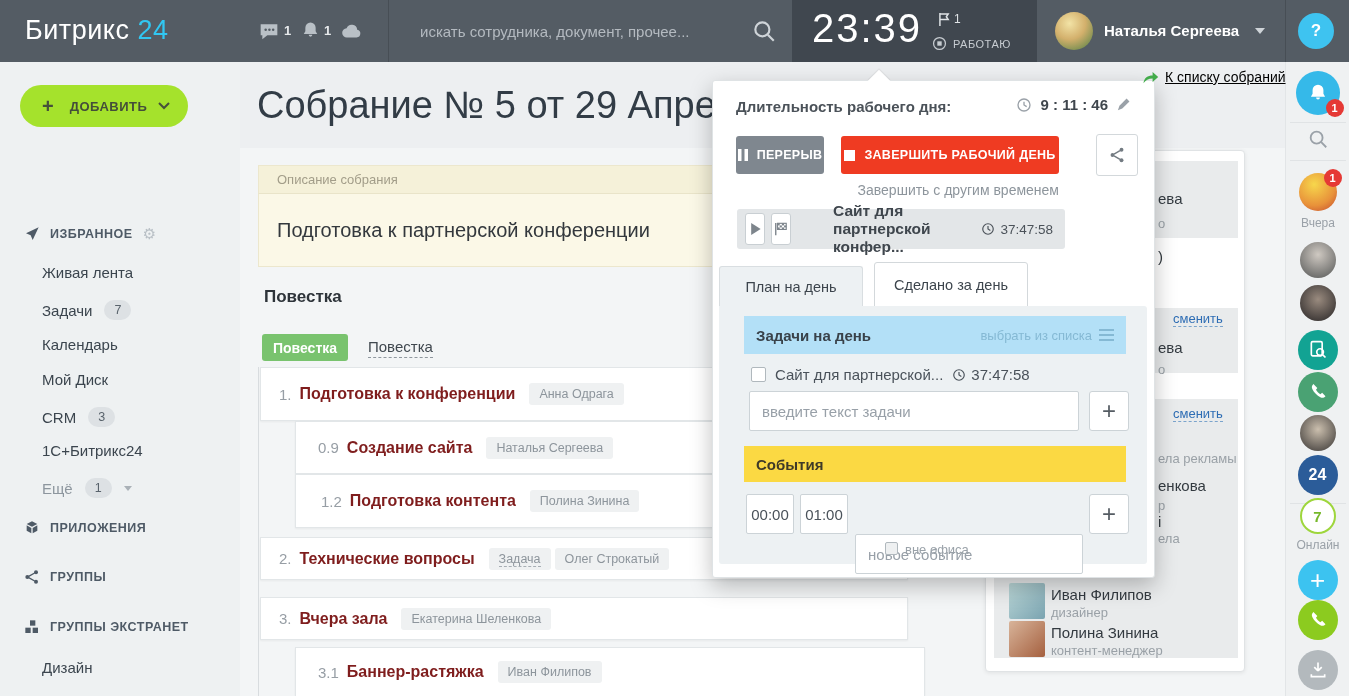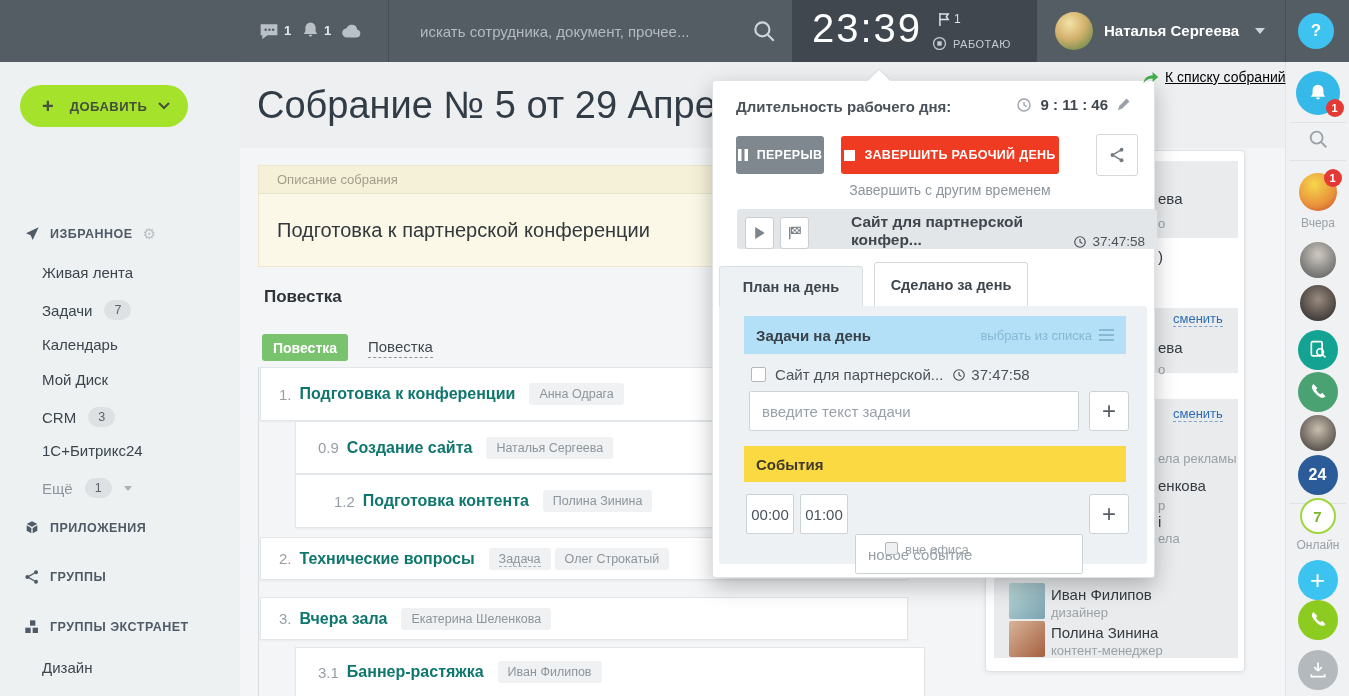--- a/index.html
+++ b/index.html
@@ -44,21 +44,21 @@
   #backlink span { color:#000000; font-size:14px; text-decoration:underline; }
   #desc-panel { position:absolute; left:258px; top:165px; width:677px; }
   #desc-head { height:28px; background:#f5f1d9; border:1px solid #ece7cd; border-bottom:none; display:flex; align-items:center; padding-left:18px; font-size:13px; color:#a29d89; }
   #desc-body { height:74px; background:#fbf8e7; border:1px solid #ece7cd; border-top:1px solid #e9e4c9; display:flex; align-items:center; padding-left:18px; font-size:20px; color:#33383d; }
   #agenda-title { position:absolute; left:264px; top:287px; font-size:17px; font-weight:bold; color:#2e343a; }
   #tab-active { position:absolute; left:262px; top:334px; width:86px; height:27px; background:#79c36e; border-radius:3px; color:#fff; font-size:14px; font-weight:bold; display:flex; align-items:center; justify-content:center; cursor:pointer; }
   #tab-inactive { position:absolute; left:368px; top:338px; font-size:15px; color:#40484f; border-bottom:1px dashed #8f979e; padding-bottom:2px; cursor:pointer; }
   #agenda-line { position:absolute; left:258px; top:367px; width:1px; height:329px; background:#d8dcdf; }
   .agrow { position:absolute; background:#fff; border:1px solid #e2e6e8; box-shadow:0 1px 2px rgba(0,0,0,.05); display:flex; align-items:center; cursor:pointer; }
   .agnum { font-size:15px; color:#979ea5; margin-right:8px; }
-  .agtitle { font-size:16px; font-weight:bold; color:#0f766e; }
+  .agtitle { font-size:16px; font-weight:bold; color:#7f1d1d; }
   .pill { margin-left:14px; background:#eff1f2; border-radius:3px; padding:4px 10px; font-size:12.5px; color:#8d959c; cursor:pointer; white-space:nowrap; }
   .pill.dashed span { border-bottom:1px dashed #a7aeb4; }
 
   
   #participants { position:absolute; left:985px; top:150px; width:260px; height:522px; background:#fff; border:1px solid #e0e3e5; border-radius:4px; box-shadow:0 1px 4px rgba(0,0,0,.08); z-index:5; }
   .pblock { position:absolute; left:8px; width:244px; background:#e9ebec; }
   .frag-dark { position:absolute; font-size:15px; color:#333a40; }
   .frag-gray { position:absolute; font-size:13px; color:#9aa1a7; }
   .change-link { position:absolute; font-size:13px; color:#2e6db4; border-bottom:1px dashed #7ba4cc; cursor:pointer; }
   .mem-av { position:absolute; left:23px; width:36px; height:36px; border-radius:2px; }
@@ -75,26 +75,26 @@
   
   #popup { position:absolute; left:712px; top:80px; width:443px; height:498px; background:#fff; border:1px solid #dfe3e5; border-radius:3px; box-shadow:0 8px 22px rgba(0,0,0,.25); z-index:30; }
   #popup-arrow { position:absolute; left:158px; top:-8px; width:16px; height:16px; background:#fff; transform:rotate(45deg); box-shadow:-1px -1px 1px rgba(0,0,0,.06); }
   #dur-label { position:absolute; left:23px; top:17px; font-size:15px; font-weight:bold; color:#4b5259; }
   #dur-right { position:absolute; right:23px; top:15px; display:flex; align-items:center; gap:8px; }
   #dur-value { font-size:15px; font-weight:bold; color:#3f464d; }
   .pbtn { position:absolute; top:55px; height:38px; border-radius:3px; display:flex; align-items:center; justify-content:center; gap:9px; color:#fff; font-size:12.5px; font-weight:bold; letter-spacing:.3px; cursor:pointer; }
   #btn-pause { left:23px; width:88px; background:#7f878f; }
   #btn-finish { left:128px; width:218px; background:#ef3b22; }
   #btn-share { position:absolute; left:383px; top:53px; width:42px; height:42px; border:1px solid #d3d8db; border-radius:3px; background:#fff; display:flex; align-items:center; justify-content:center; cursor:pointer; }
-  #other-time { position:absolute; left:128px; top:101px; width:218px; text-align:center; font-size:14px; color:#8d959c; cursor:pointer; }
-  #taskbar { position:absolute; left:24px; top:128px; width:420px; height:40px; background:#e3e6e8; border-radius:3px; display:flex; align-items:flex-end; }
+  #other-time { position:absolute; left:128px; top:101px; width:218px; text-align:right; font-size:14px; color:#8d959c; cursor:pointer; }
+  #taskbar { position:absolute; left:24px; top:128px; width:328px; height:40px; background:#e3e6e8; border-radius:3px; display:flex; align-items:center; }
   .tb-sq { width:32px; height:32px; background:#fff; border:1px solid #c9cfd3; border-radius:3px; display:flex; align-items:center; justify-content:center; cursor:pointer; }
   #taskbar-title { font-size:15.5px; font-weight:bold; color:#3f464d; margin-left:42px; }
   #taskbar-time { margin-left:auto; margin-right:12px; display:flex; align-items:center; gap:5px; font-size:13.5px; color:#4b5259; }
-  .ptab { position:absolute; display:flex; align-items:center; justify-content:center; font-size:14.5px; font-weight:bold; color:#3d454d; cursor:pointer; }
+  .ptab { position:absolute; display:flex; align-items:center; justify-content:center; font-size:14.5px; font-weight:normal; color:#3d454d; cursor:pointer; }
   #ptab-plan { left:6px; top:185px; width:144px; height:41px; background:#edf1f3; border:1px solid #d9dee1; border-bottom:none; border-radius:3px 3px 0 0; }
   #ptab-done { left:161px; top:181px; width:154px; height:45px; background:#fff; border:1px solid #d3d8db; border-radius:3px 3px 0 0; }
   #ppanel { position:absolute; left:6px; top:225px; width:428px; height:258px; background:#edf1f3; border-radius:0 3px 3px 3px; }
   #tasks-head { position:absolute; left:25px; top:10px; width:382px; height:38px; background:#b3e0f7; display:flex; align-items:center; padding:0 12px; }
   #tasks-head .t { font-size:15px; font-weight:bold; color:#39424a; }
   #choose { margin-left:auto; display:flex; align-items:center; gap:7px; color:#85b9d4; font-size:13px; cursor:pointer; }
   .chk { width:15px; height:15px; background:#fff; border:1px solid #b0b8bd; border-radius:2px; display:inline-block; cursor:pointer; }
   #task-row { position:absolute; left:32px; top:60px; display:flex; align-items:center; gap:9px; font-size:15px; color:#4a525a; }
   .pinput { border:1px solid #ccd3d7; border-radius:2px; background:#fff; font-family:inherit; font-size:15px; color:#4a525a; padding:0 12px; outline:none; }
   .pinput::placeholder { color:#98a0a8; opacity:1; }
@@ -104,20 +104,21 @@
   #ev-from { position:absolute; left:27px; top:188px; width:48px; height:40px; text-align:center; padding:0; }
   #ev-to { position:absolute; left:81px; top:188px; width:48px; height:40px; text-align:center; padding:0; }
   #ev-input { position:absolute; left:136px; top:188px; width:228px; height:40px;margin-top:40px; }
   #out-office { position:absolute; left:142px; top:236px; display:flex; align-items:flex-start; gap:7px; font-size:13px; color:#9aa2a9;margin-left:24px; }
   #out-office .chk { width:13px; height:13px; background:#eef0f1; }
 </style>
 </head>
 <body>
 
 <header id="topbar">
+  <div id="logo"><span>Битрикс</span> <b>24</b></div>
 
   <span class="abs tb-ico" style="left:259px;top:21px">
     <svg width="20" height="20" viewBox="0 0 24 24">
         <path d="M2 4h20v13H10l-6 5v-5H2z" fill="currentColor"></path>
         <circle cx="8" cy="10.5" r="1.5" fill="#545c64"></circle>
         <circle cx="12.5" cy="10.5" r="1.5" fill="#545c64"></circle>
         <circle cx="17" cy="10.5" r="1.5" fill="#545c64"></circle>
       </svg>
   </span>
   <span class="abs tb-count" style="left:284px;top:23px">1</span>
@@ -271,21 +272,21 @@
 <div class="agrow" style="left:260px;top:367px;width:675px;height:54px;padding-left:18px">
   <span class="agnum">1.</span>
   <span class="agtitle">Подготовка к конференции</span>
   <span class="pill">Анна Одрага</span>
 </div>
 <div class="agrow" style="left:295px;top:421px;width:640px;height:53px;padding-left:22px">
   <span class="agnum">0.9</span>
   <span class="agtitle">Создание сайта</span>
   <span class="pill">Наталья Сергеева</span>
 </div>
-<div class="agrow" style="left:295px;top:474px;width:640px;height:54px;padding-left:38px">
+<div class="agrow" style="left:295px;top:474px;width:640px;height:54px;padding-left:25px">
   <span class="agnum">1.2</span>
   <span class="agtitle">Подготовка контента</span>
   <span class="pill">Полина Зинина</span>
 </div>
 <div class="agrow" style="left:260px;top:537px;width:648px;height:43px;padding-left:18px">
   <span class="agnum">2.</span>
   <span class="agtitle">Технические вопросы</span>
   <span class="pill dashed"><span>Задача</span></span>
   <span class="pill" style="margin-left:4px">Олег Строкатый</span>
 </div>

